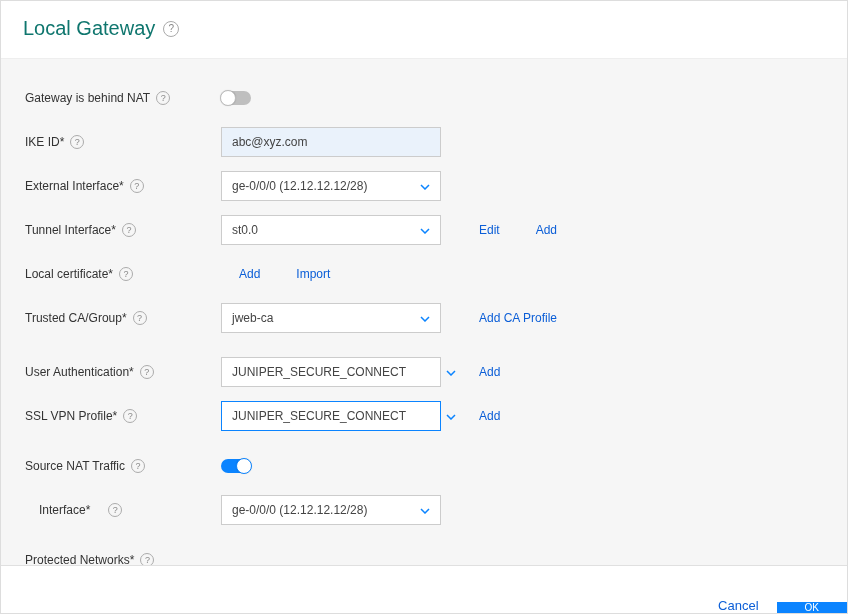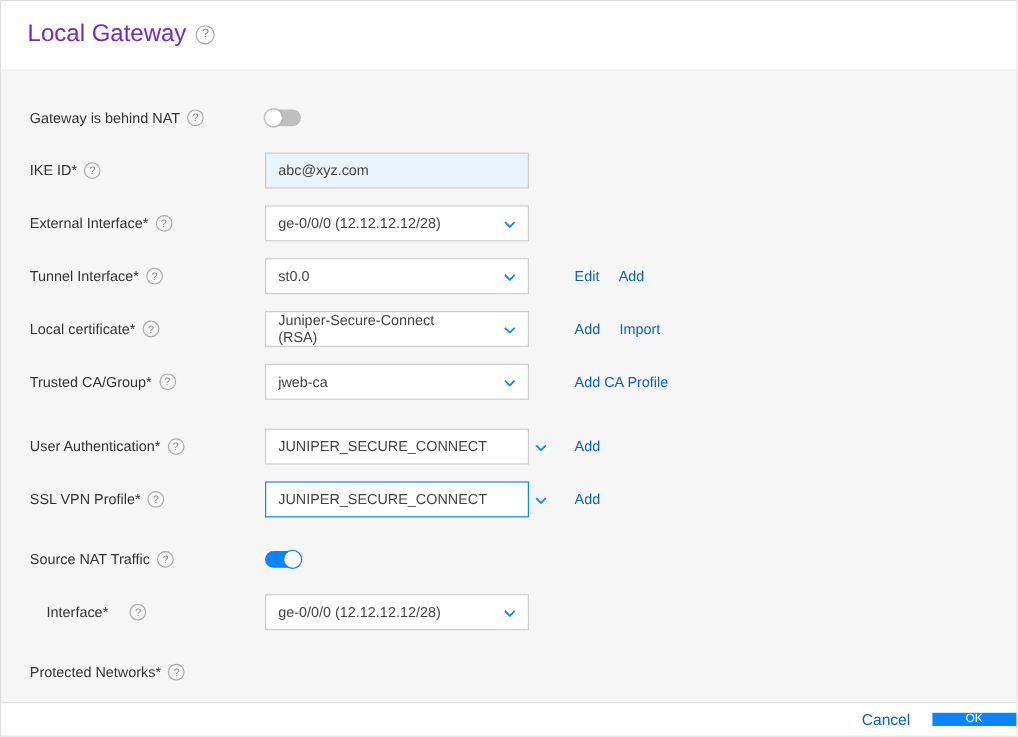--- a/index.html
+++ b/index.html
@@ -1,39 +1,39 @@
 <!DOCTYPE html>
 <html><head>
 <meta charset="utf-8">
 <style>
   * { box-sizing: border-box; margin: 0; padding: 0; }
   html, body { width: 848px; height: 614px; font-family: Arial, Helvetica, sans-serif; font-size: 12px; color: #444; background: #fff; }
   .dialog { width: 848px; height: 614px; border: 1px solid #ddd; display: flex; flex-direction: column; background: #f6f6f6; }
   .header { background: #fff; padding: 16px 22px 18px 22px; border-bottom: 1px solid #eee; display: flex; align-items: center; }
-  .header h1 { font-size: 20px; font-weight: 400; color: #6d28d9; }
+  .header h1 { font-size: 20px; font-weight: 400; color: #0f766e; }
   .help-icon { display: inline-flex; align-items: center; justify-content: center; width: 14px; height: 14px; border: 1px solid #aaa; border-radius: 50%; color: #888; font-size: 9px; margin-left: 6px; line-height: 1; user-select: none; }
   .help-icon.big { width: 16px; height: 16px; font-size: 10px; margin-left: 8px; }
   .body { flex: 1; overflow: auto; padding: 24px 24px 8px 24px; }
   .row { display: flex; align-items: center; min-height: 30px; margin-bottom: 6px; }
   .row.gap { margin-top: 14px; }
   .row.indent .label { padding-left: 14px; gap: 12px; }
   .label { width: 196px; display: flex; align-items: center; color: #333; font-size: 12px; }
   .control { width: 240px; }
-  .actions { display: flex; align-items: center; margin-left: 18px; gap: 16px; }
+  .actions { display: flex; align-items: center; margin-left: 18px; gap: 36px; }
   .link { color: #0b5ed7; font-size: 12px; cursor: pointer; }
   .input, .select { width: 220px; height: 30px; border: 1px solid #ccc; background: #fff; padding: 0 10px; display: flex; align-items: center; justify-content: space-between; font-size: 12px; color: #444; }
   .input { background: #eaf2fb; }
   .select { cursor: pointer; gap: 40px; }
   .select.active { border: 1px solid #0b84ff; }
   .chevron { color: #0b84ff; font-size: 12px; }
   .toggle { position: relative; width: 30px; height: 14px; border-radius: 8px; background: #bfbfbf; cursor: pointer; }
   .toggle .knob { position: absolute; top: -1px; left: -1px; width: 16px; height: 16px; background: #fff; border: 1px solid #bbb; border-radius: 50%; box-shadow: 0 0 1px rgba(0,0,0,0.2); }
   .toggle.on { background: #0b84ff; }
   .toggle.on .knob { left: auto; right: -1px; border-color: #0b84ff; }
-  .footer { height: 28px; border-top: 1px solid #e0e0e0; background: #fff; display: flex; align-items: center; justify-content: flex-end; }
+  .footer { height: 48px; border-top: 1px solid #e0e0e0; background: #fff; display: flex; align-items: flex-end; justify-content: flex-end; }
   .btn-cancel { display: flex; align-items: center; padding: 0 18px; color: #0b5ed7; font-size: 13px; cursor: pointer; background: #fff; border: none; }
   .btn-ok { display: flex; align-items: center; padding: 0 28px; color: #fff; background: #0b84ff; font-size: 10px; cursor: pointer; border: none; }
 </style>
 </head>
 <body>
 
 <div class="dialog">
 
   <div class="header">
     <h1>Local Gateway</h1>
@@ -98,28 +98,20 @@
         <span class="link">Edit</span>
         <span class="link">Add</span>
       </div>
     </div>
 
     <div class="row gap">
       <div class="label">
         <span>Local certificate*</span>
         <span class="help-icon">?</span>
       </div>
-      <div class="control">
-        <div class="select">
-          <span>Juniper-Secure-Connect (RSA)</span>
-          <span class="chevron"><svg width="10" height="6" viewBox="0 0 10 6">
-                <path d="M1 1 L5 5 L9 1" stroke="#0b84ff" stroke-width="1.5" fill="none"></path>
-              </svg></span>
-        </div>
-      </div>
       <div class="actions">
         <span class="link">Add</span>
         <span class="link">Import</span>
       </div>
     </div>
 
     <div class="row gap">
       <div class="label">
         <span>Trusted CA/Group*</span>
         <span class="help-icon">?</span>

